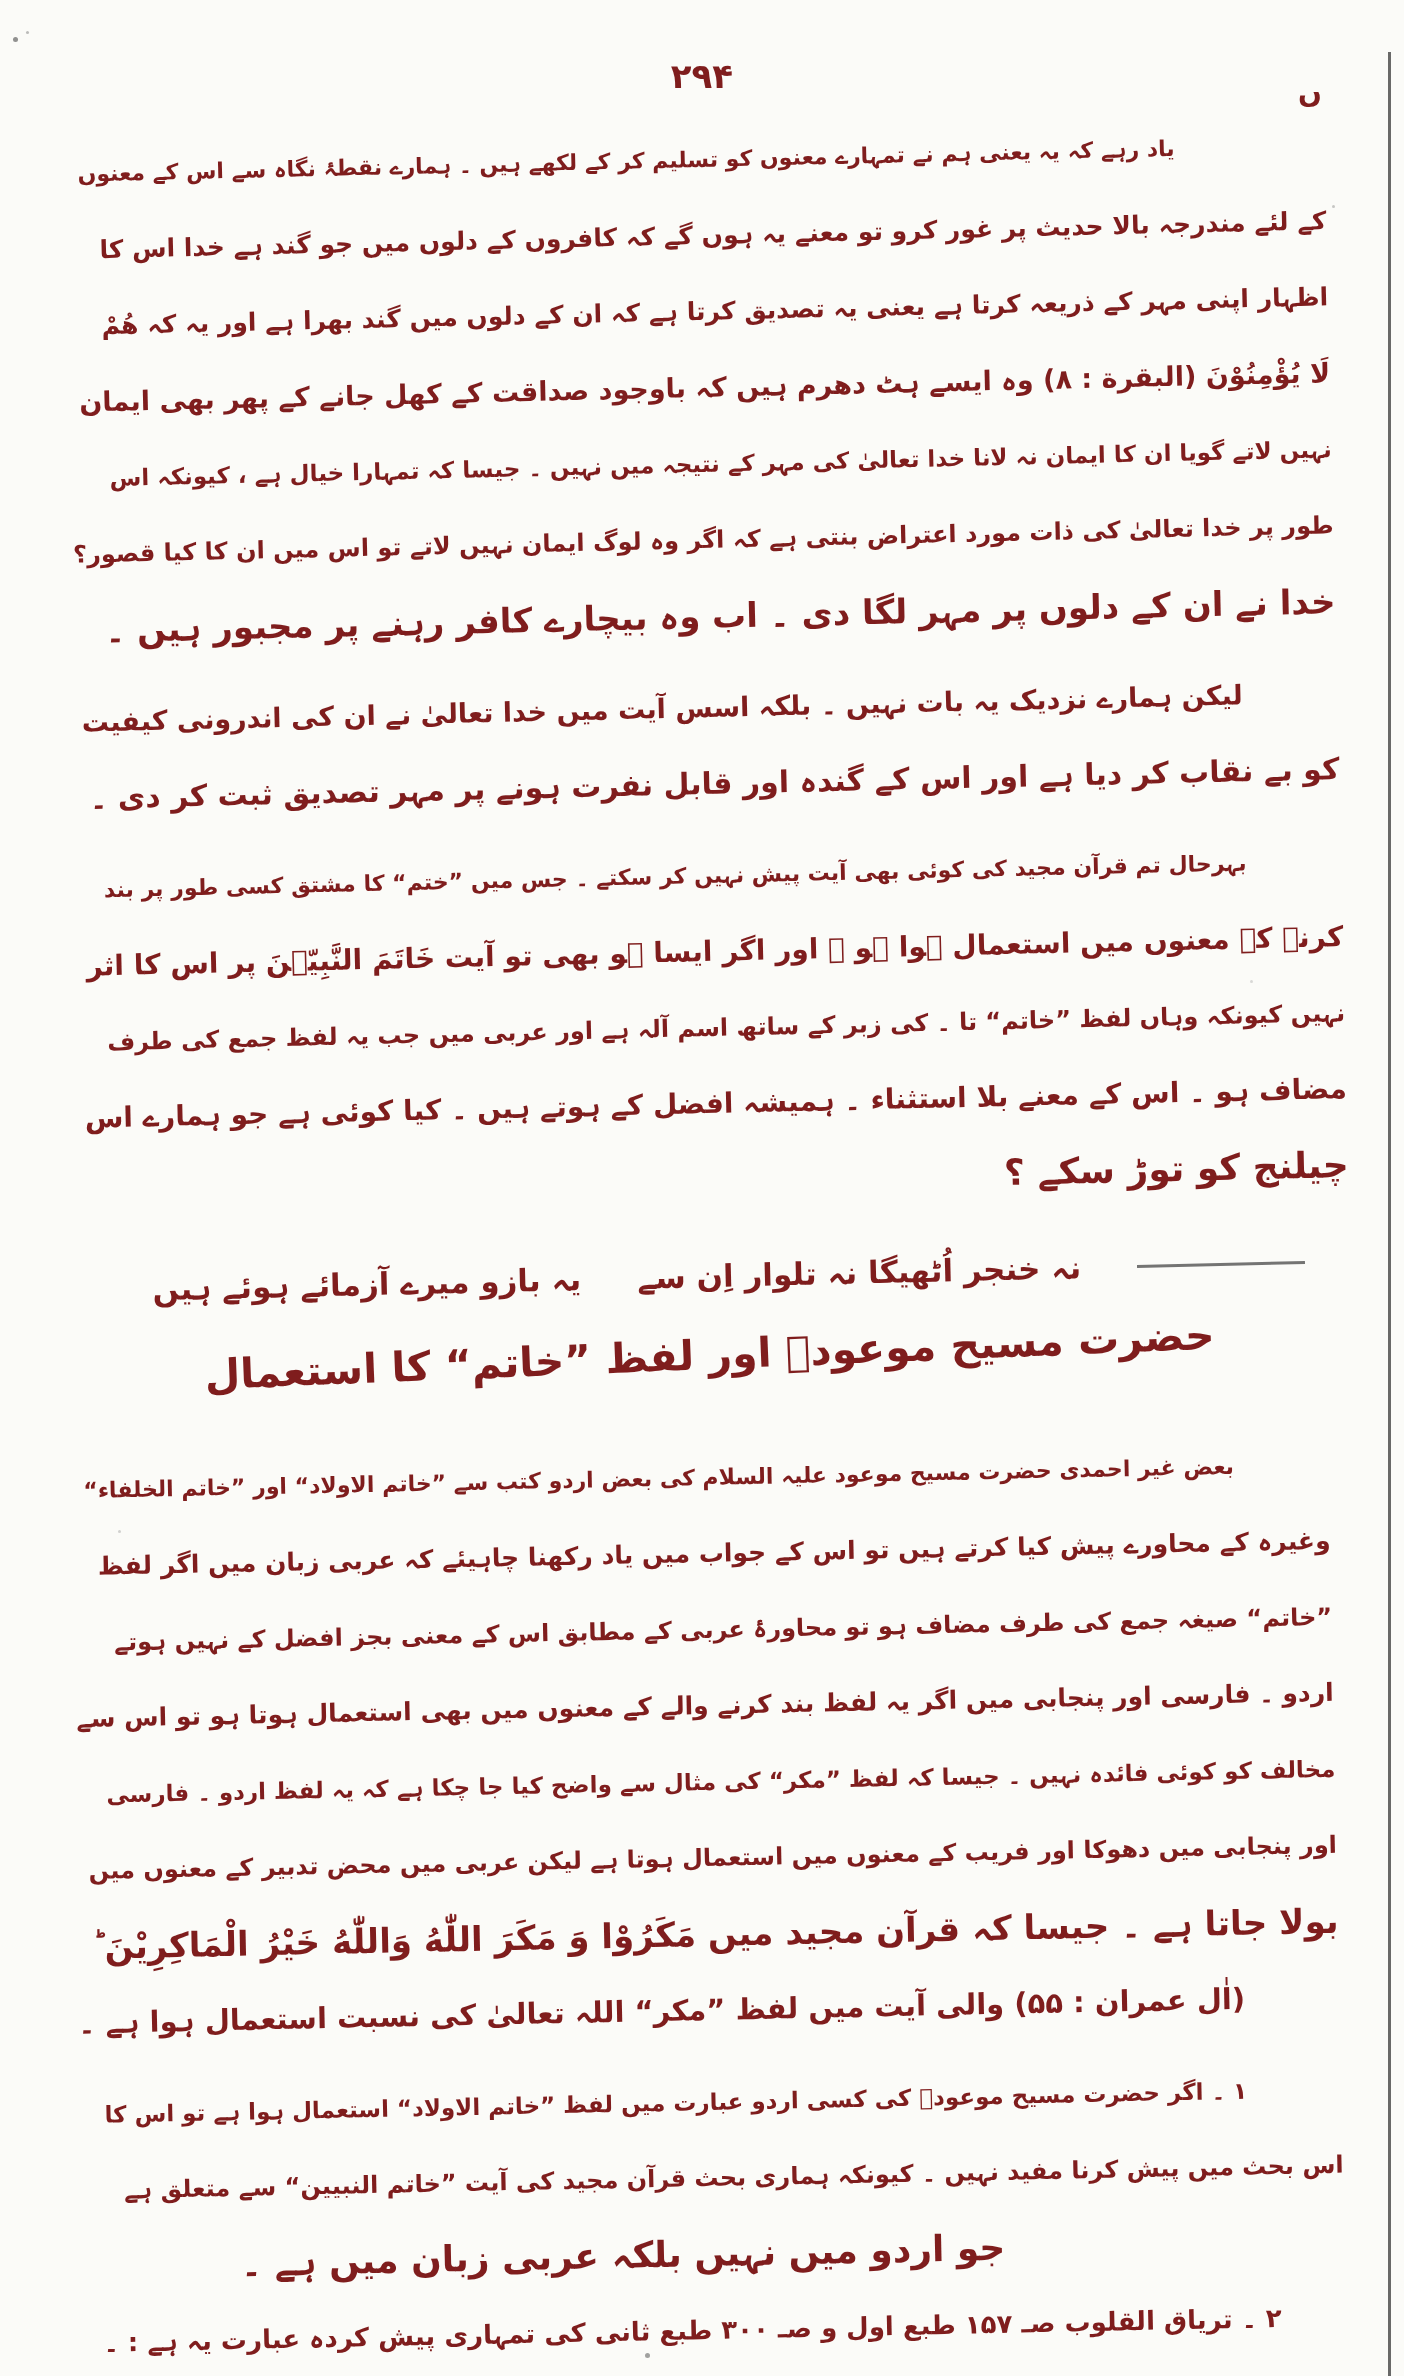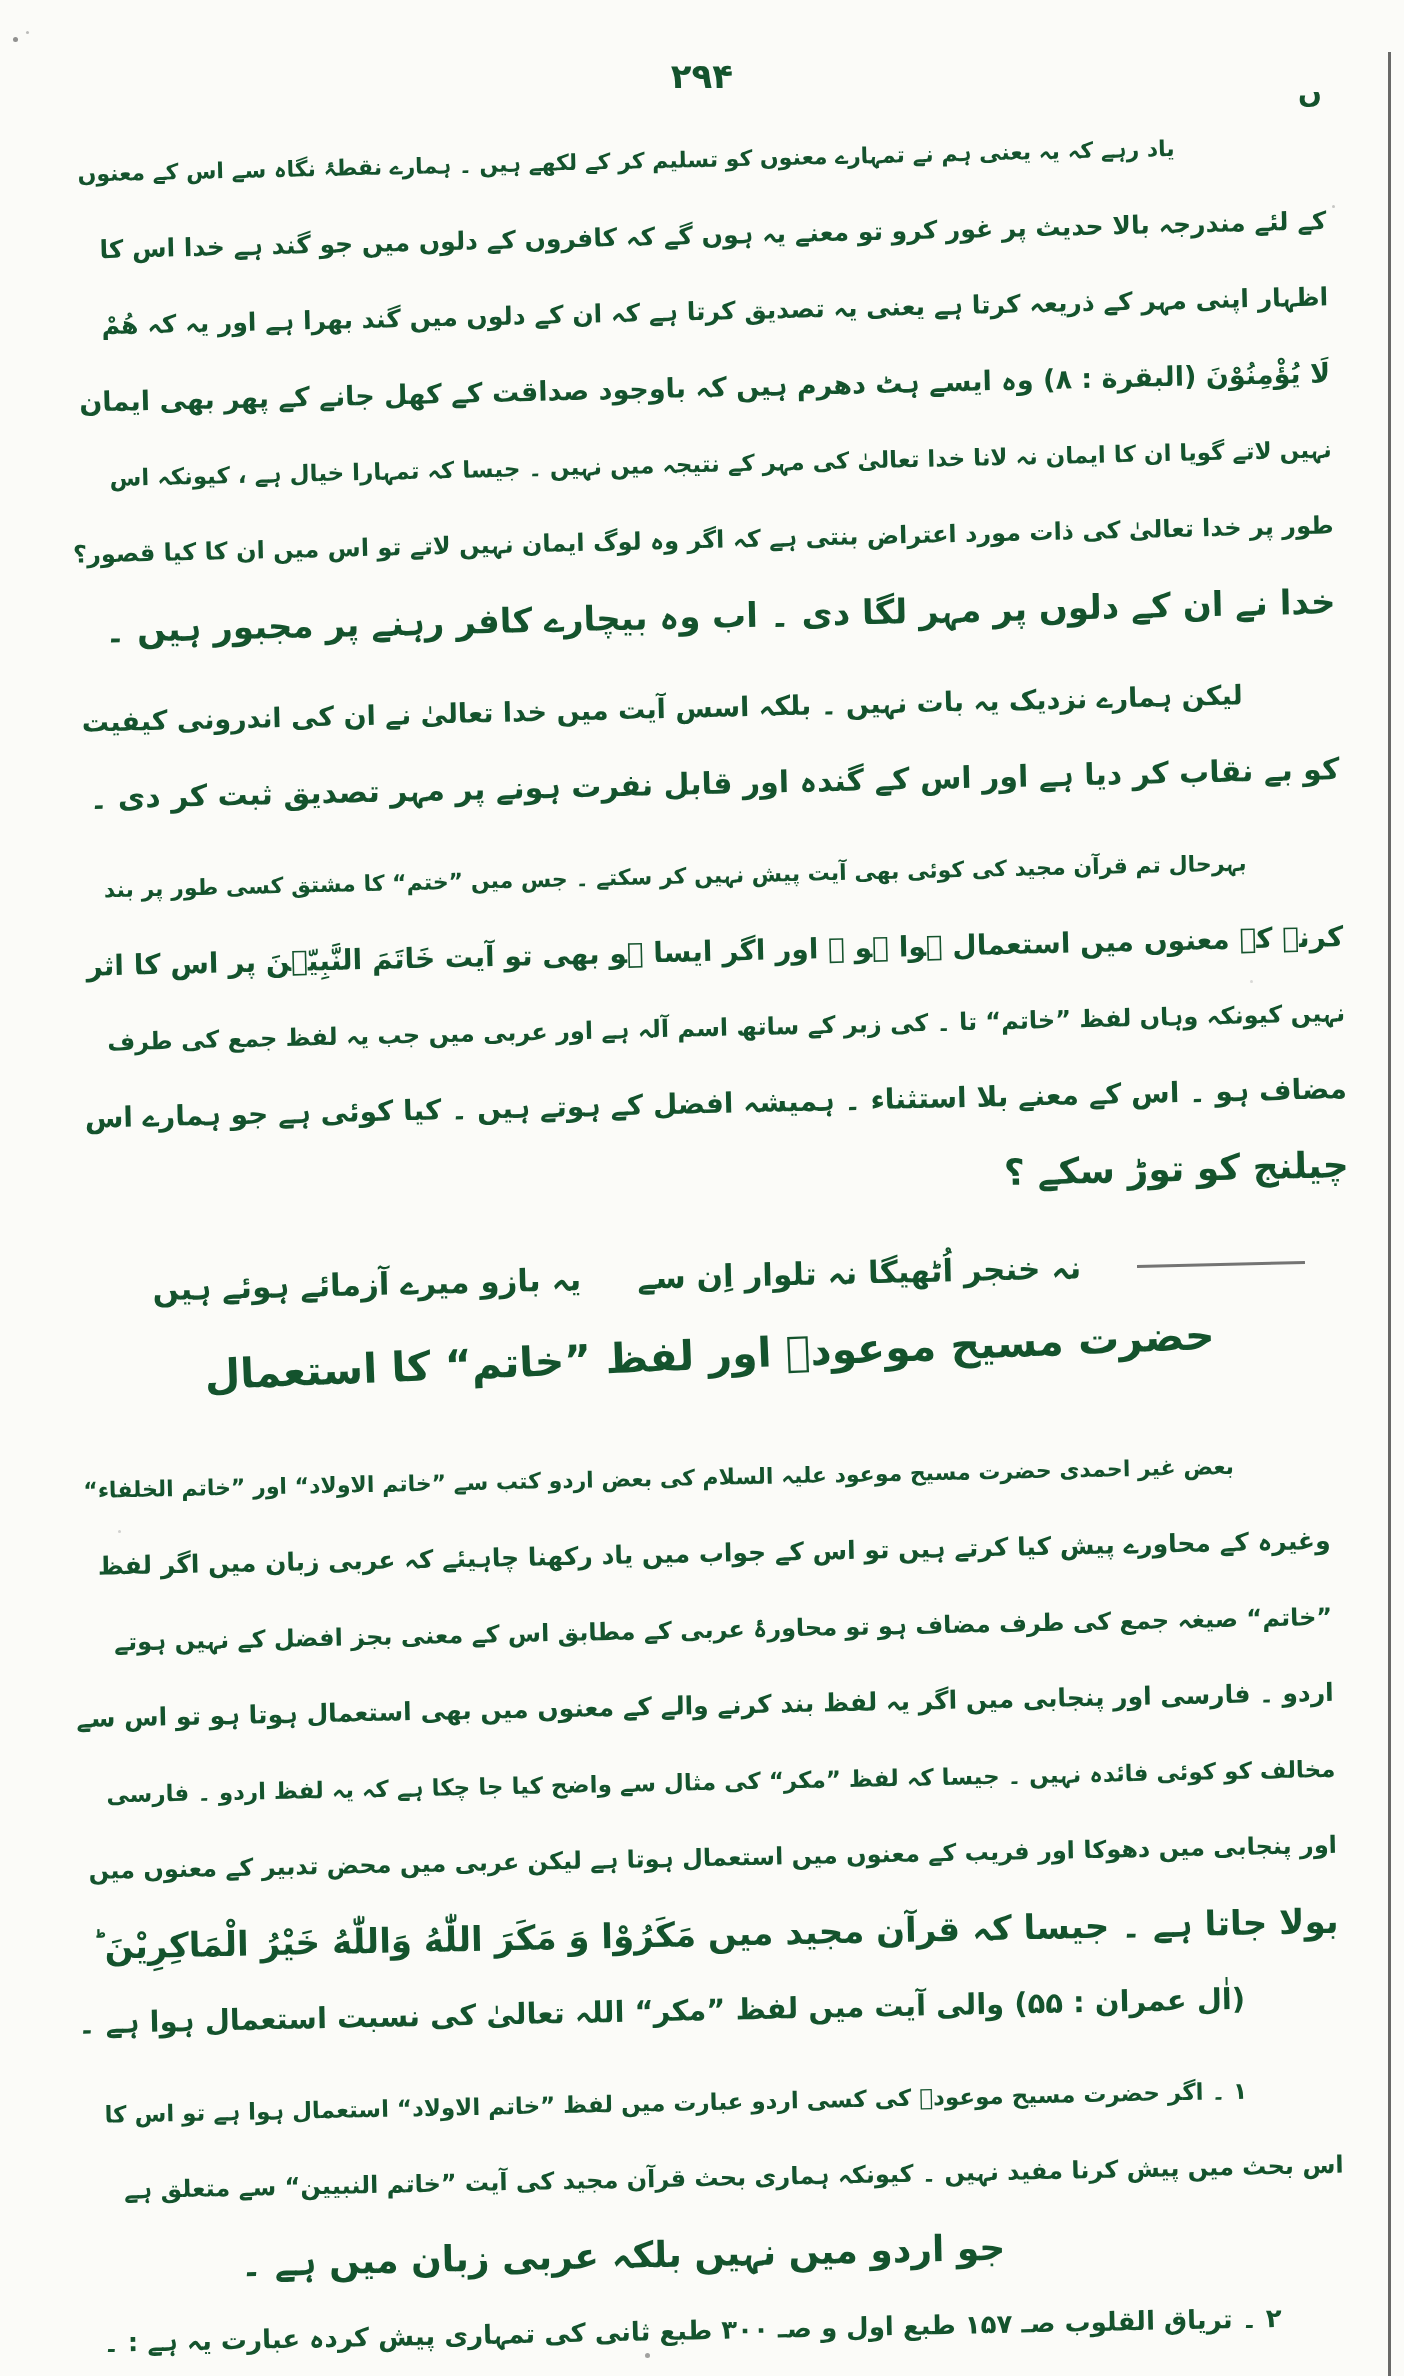--- a/index.html
+++ b/index.html
@@ -1,18 +1,18 @@
 <!DOCTYPE html>
 <html lang="ur" dir="rtl"><head>
 <meta charset="utf-8">
 <style>
   html,body{margin:0;padding:0;background:#e9e9e6;}
   .page{
     position:relative;width:1404px;height:2376px;margin:0;
-    background:#fbfbf8;color:#14532d;overflow:hidden;
+    background:#fbfbf8;color:#7f1d1d;overflow:hidden;
     font-family:"DejaVu Sans",sans-serif;
   }
   
   #scanline{position:absolute;top:52px;bottom:0;left:1388px;width:3px;background:#4f4f4f;opacity:.85;}
   
   .speck{position:absolute;top:0;left:0;width:3px;height:3px;border-radius:50%;
     box-shadow:14px 38px 0 1px rgba(40,40,40,.5),26px 31px 0 0 rgba(40,40,40,.3),
     1332px 205px 0 0 rgba(60,60,60,.28),646px 2354px 0 1px rgba(50,50,50,.45),
     118px 1530px 0 0 rgba(60,60,60,.22),1250px 980px 0 0 rgba(60,60,60,.18);}
   #pagenum{position:absolute;top:56px;left:0;right:0;text-align:center;

